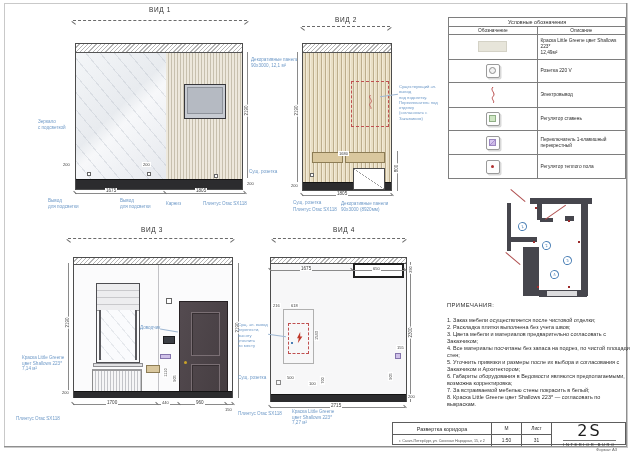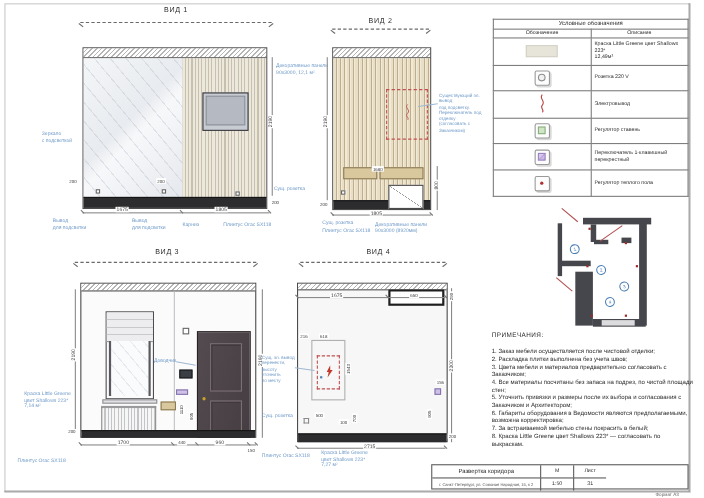--- a/index.html
+++ b/index.html
@@ -380,15 +380,19 @@
     </div>
     <div class="tbcell" style="left:98px;top:11px;width:30px;height:12px;">
       <span style="font-size:4.8px;">1:50</span>
     </div>
     <div class="tbcell" style="left:128px;top:0;width:30px;height:11px;border-top:none;">
       <span style="font-size:4.8px;">Лист</span>
     </div>
     <div class="tbcell" style="left:128px;top:11px;width:30px;height:12px;">
       <span style="font-size:4.8px;">31</span>
     </div>
+    <div class="tbcell" style="left:158px;top:0;width:76px;height:23px;border-top:none;flex-direction:column;">
+      <div class="logo2s">2S</div>
+      <div class="logosub">INTERIOR BURO</div>
+    </div>
   </div>
   <div class="a" style="left:596px;top:447px;font-size:4.2px;color:#666;">Формат А3</div>
 </div>
 
 </body></html>

